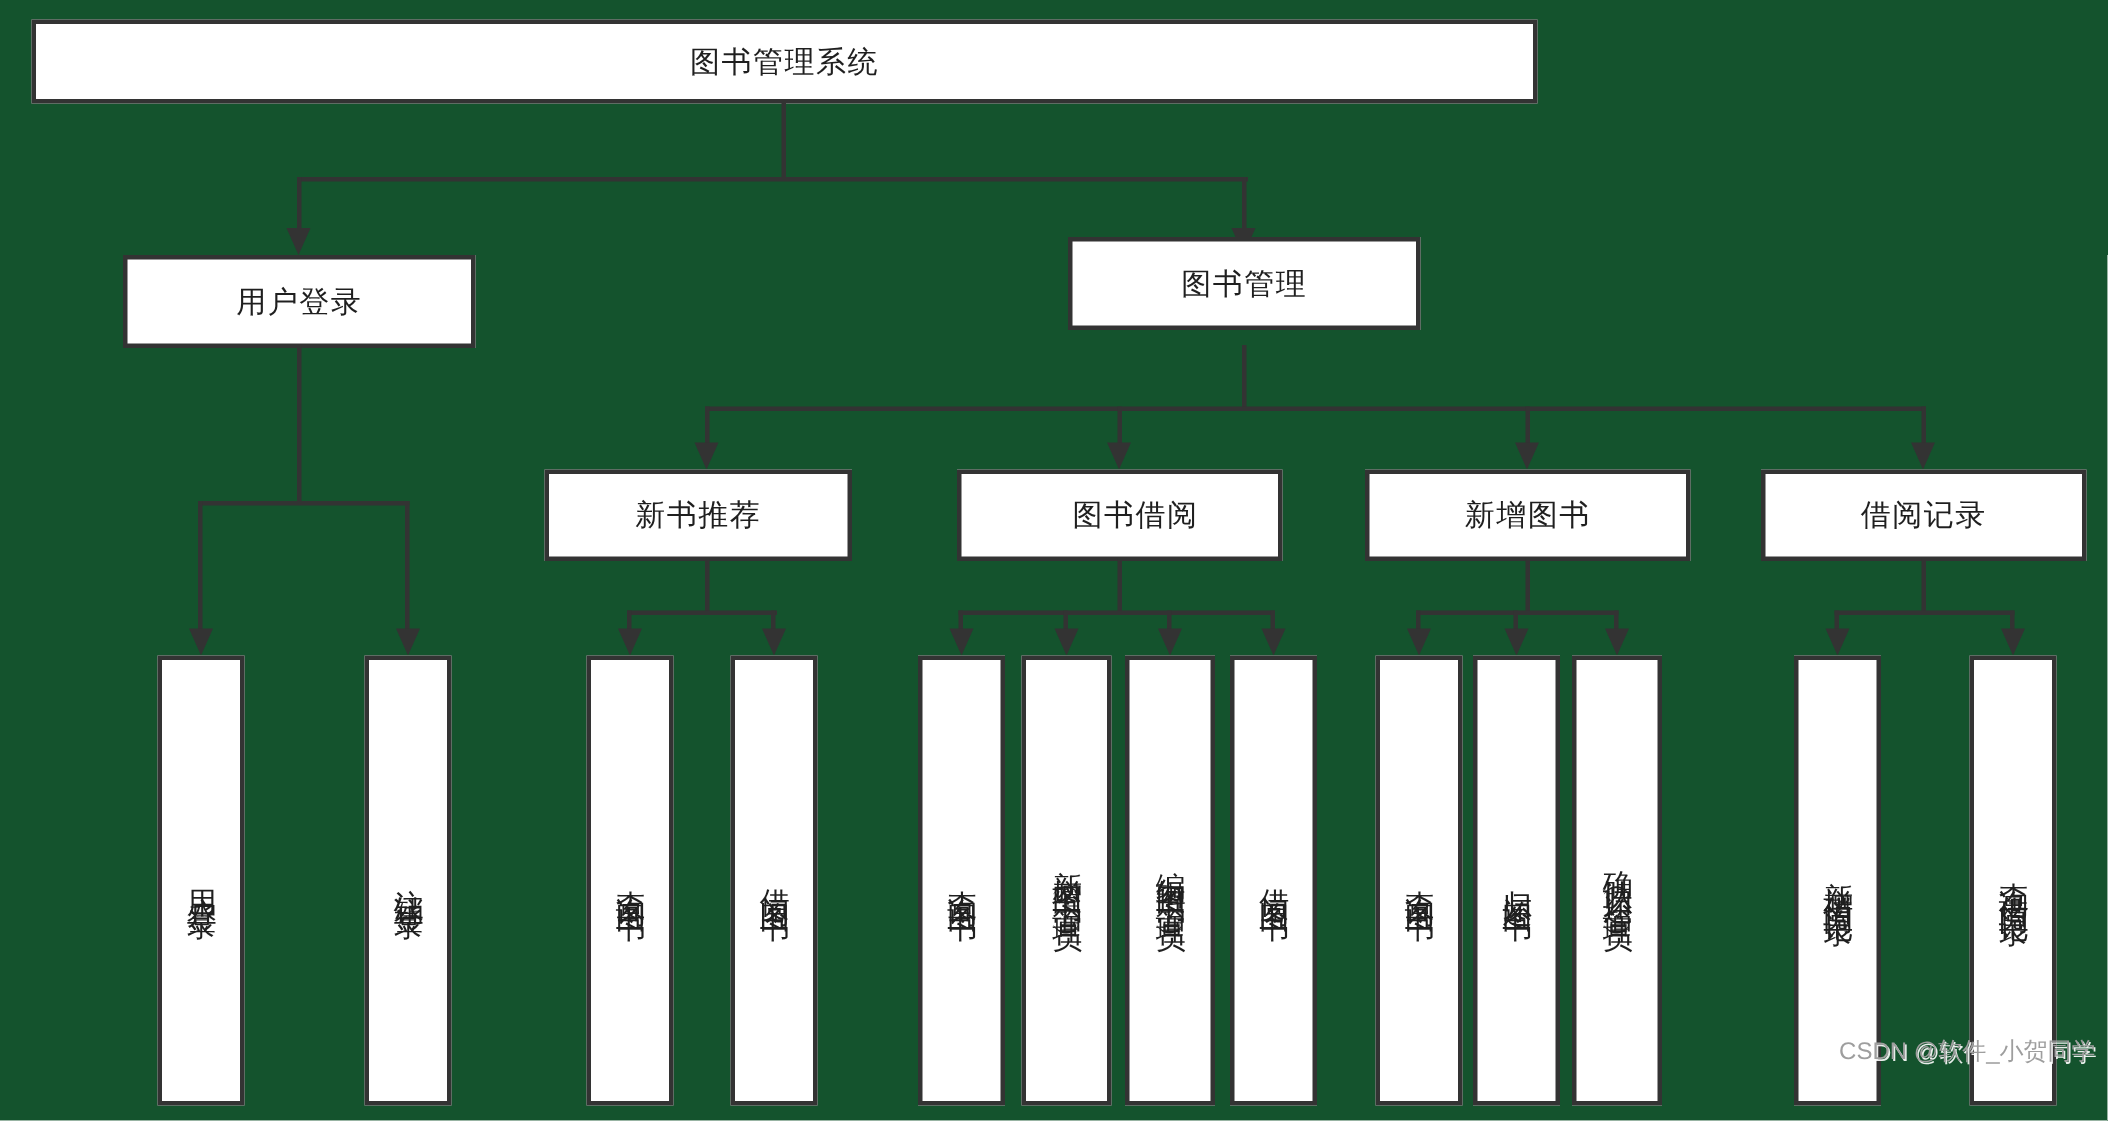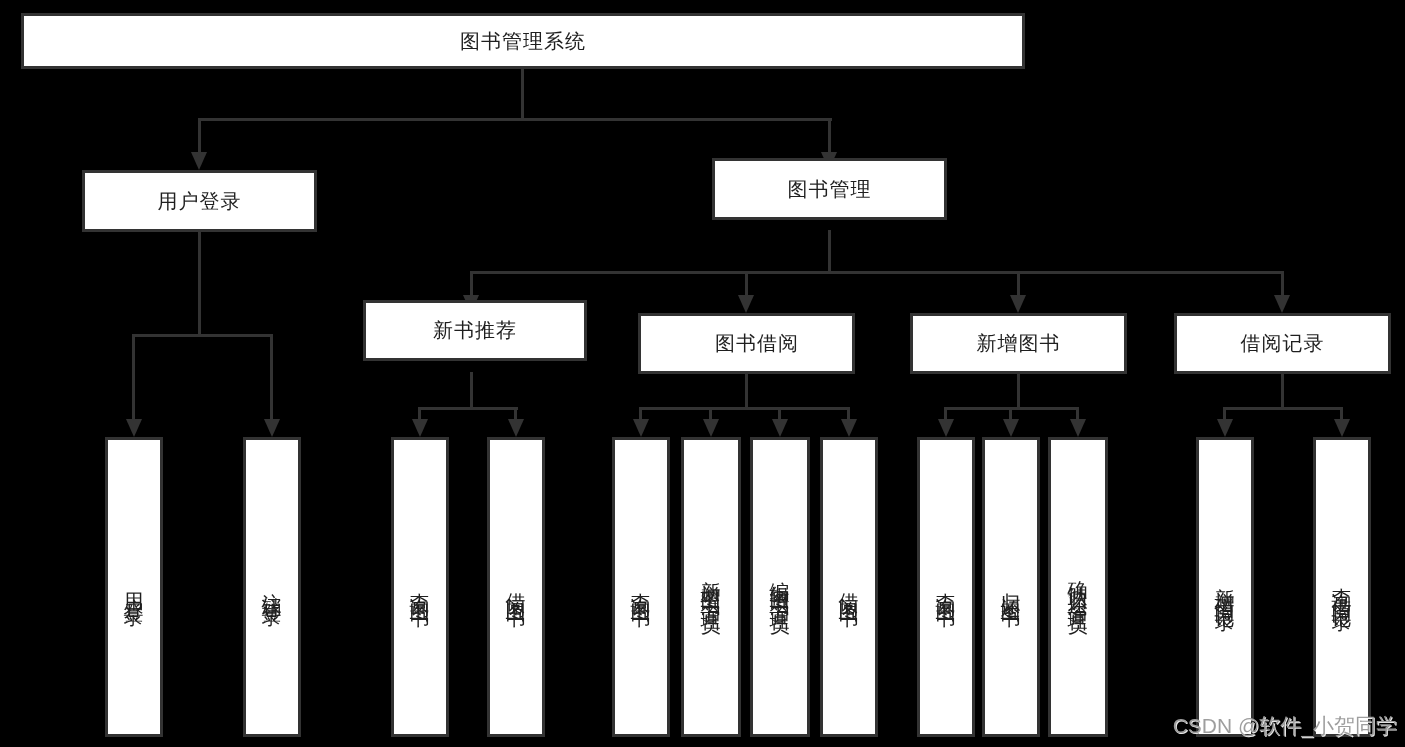--- a/index.html
+++ b/index.html
@@ -8,21 +8,21 @@
     --box-fill: #ffffff;
     --watermark-color: #9e9e9e;
   }
   * { margin: 0; padding: 0; box-sizing: border-box; }
   html, body { background: #ffffff; }
   body { font-family: "Liberation Sans", sans-serif; }
   .stage {
     position: relative;
     width: 1405px;
     height: 747px;
-    background: #000000;
+    background: #14532d;
     overflow: hidden;
   }
   .box {
     position: absolute;
     background: var(--box-fill);
     border: 3px solid var(--line);
     display: flex;
     align-items: center;
     justify-content: center;
     font-size: 20px;
@@ -53,23 +53,23 @@
   .hl { position: absolute; height: 3px; background: var(--line); }
   .ar {
     position: absolute;
     width: 0; height: 0;
     border-left: 8px solid transparent;
     border-right: 8px solid transparent;
     border-top: 18px solid var(--line);
   }
   .watermark {
     position: absolute;
-    top: 712px;
+    top: 691px;
     right: 8px;
-    font-size: 21px;
+    font-size: 16px;
     color: var(--watermark-color);
     text-shadow: 1px 1px 0 rgba(255,255,255,0.9);
     white-space: nowrap;
     z-index: 5;
   }
 </style>
 </head>
 <body>
 
 <div class="stage">
@@ -103,21 +103,21 @@
   <div class="hl" style="left:470px; top:271px; width:814px;"></div>
   <div class="vl" style="left:470px; top:271px; height:26px;"></div>
   <div class="ar" style="left:463px; top:295px;"></div>
   <div class="vl" style="left:745px; top:271px; height:26px;"></div>
   <div class="ar" style="left:738px; top:295px;"></div>
   <div class="vl" style="left:1017px; top:271px; height:26px;"></div>
   <div class="ar" style="left:1010px; top:295px;"></div>
   <div class="vl" style="left:1281px; top:271px; height:26px;"></div>
   <div class="ar" style="left:1274px; top:295px;"></div>
 
-  <div class="box" style="left:363px; top:300px; width:224px; height:61px;text-align:right;">
+  <div class="box" style="left:363px; top:313px; width:205px; height:61px;text-align:right;">
     <span>新书推荐</span>
   </div>
   <div class="box" style="left:638px; top:313px; width:217px; height:61px;padding-left:21px;">
     <span>图书借阅</span>
   </div>
   <div class="box" style="left:910px; top:313px; width:217px; height:61px;">
     <span>新增图书</span>
   </div>
   <div class="box" style="left:1174px; top:313px; width:217px; height:61px;">
     <span>借阅记录</span>

